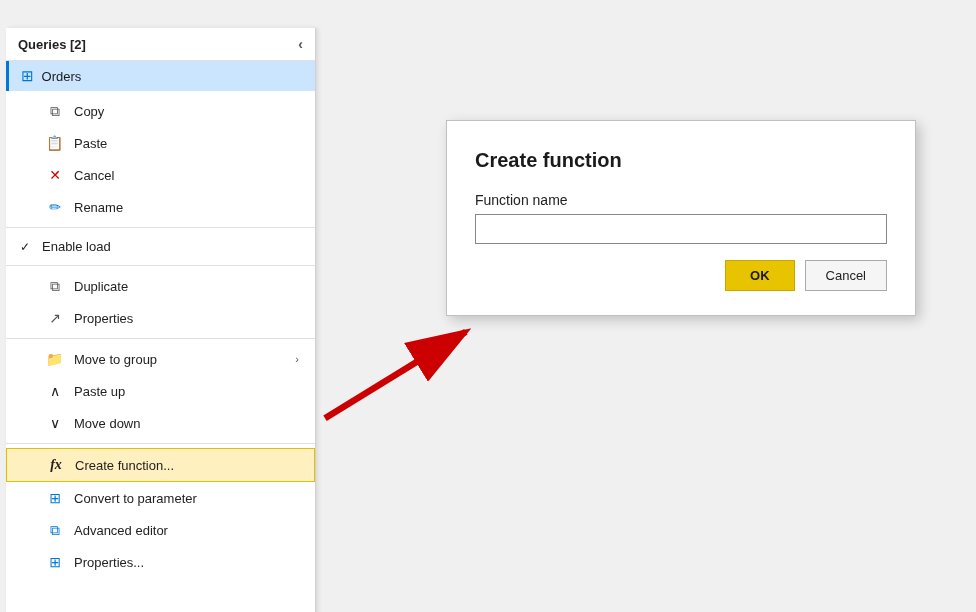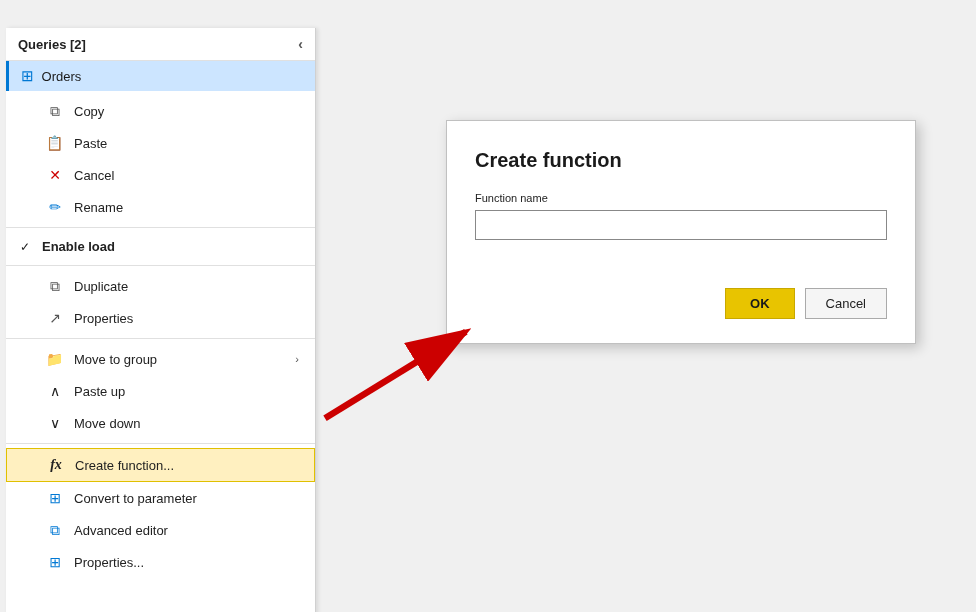--- a/index.html
+++ b/index.html
@@ -132,21 +132,21 @@
     }
 
     .dialog-title {
       font-size: 20px;
       font-weight: 600;
       color: #1a1a1a;
       margin-bottom: 20px;
     }
 
     .dialog-label {
-      font-size: 11px;
+      font-size: 14px;
       color: #222;
       margin-bottom: 6px;
     }
 
     .dialog-input {
       width: 100%;
       height: 30px;
       border: 1px solid #888;
       padding: 4px 8px;
       font-size: 13px;
@@ -157,21 +157,20 @@
     .dialog-params {
       font-size: 13px;
       color: #222;
       margin-bottom: 24px;
     }
 
     .dialog-buttons {
       display: flex;
       justify-content: flex-end;
       gap: 10px;
-      margin-top: 32px;
     }
 
     .btn-ok {
       background: #e8c400;
       color: #1a1a1a;
       border: 1px solid #c8a800;
       padding: 7px 24px;
       font-size: 13px;
       font-weight: 600;
       cursor: pointer;
@@ -235,21 +234,21 @@
 
     <div class="menu-item">
       <span class="item-icon icon-rename">✏</span>
       <span>Rename</span>
     </div>
 
     <div class="divider"></div>
 
     <div class="menu-item" style="padding-left: 16px;">
       <span class="checkmark">✓</span>
-      <span style="margin-left: 20px; font-weight: bold;">Enable load</span>
+      <span style="margin-left: 20px;">Enable load</span>
     </div>
 
     <div class="divider"></div>
 
     <div class="menu-item">
       <span class="item-icon icon-duplicate">⧉</span>
       <span>Duplicate</span>
     </div>
 
     <div class="menu-item">

